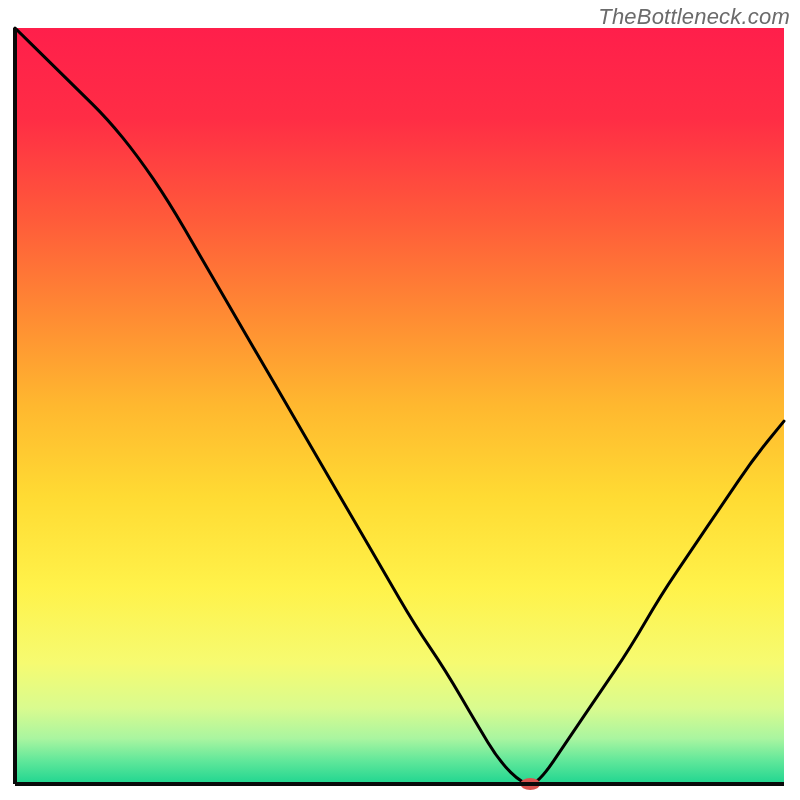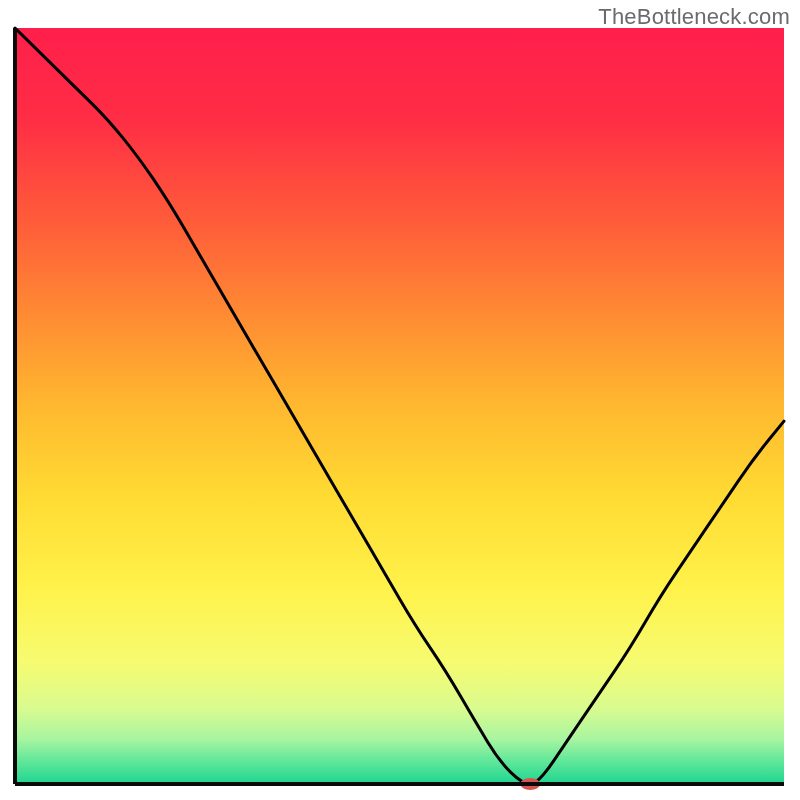--- a/index.html
+++ b/index.html
@@ -7,20 +7,21 @@
     padding: 0;
     width: 800px;
     height: 800px;
     background: #fff;
     font-family: Arial, Helvetica, sans-serif;
   }
   .wrap {
     position: relative;
     width: 800px;
     height: 800px;
+    font-style: italic;
   }
   .watermark {
     position: absolute;
     top: 4px;
     right: 10px;
     color: #6b6b6b;
     font-size: 22px;
     letter-spacing: 0.2px;
   }
   svg { display: block; }

